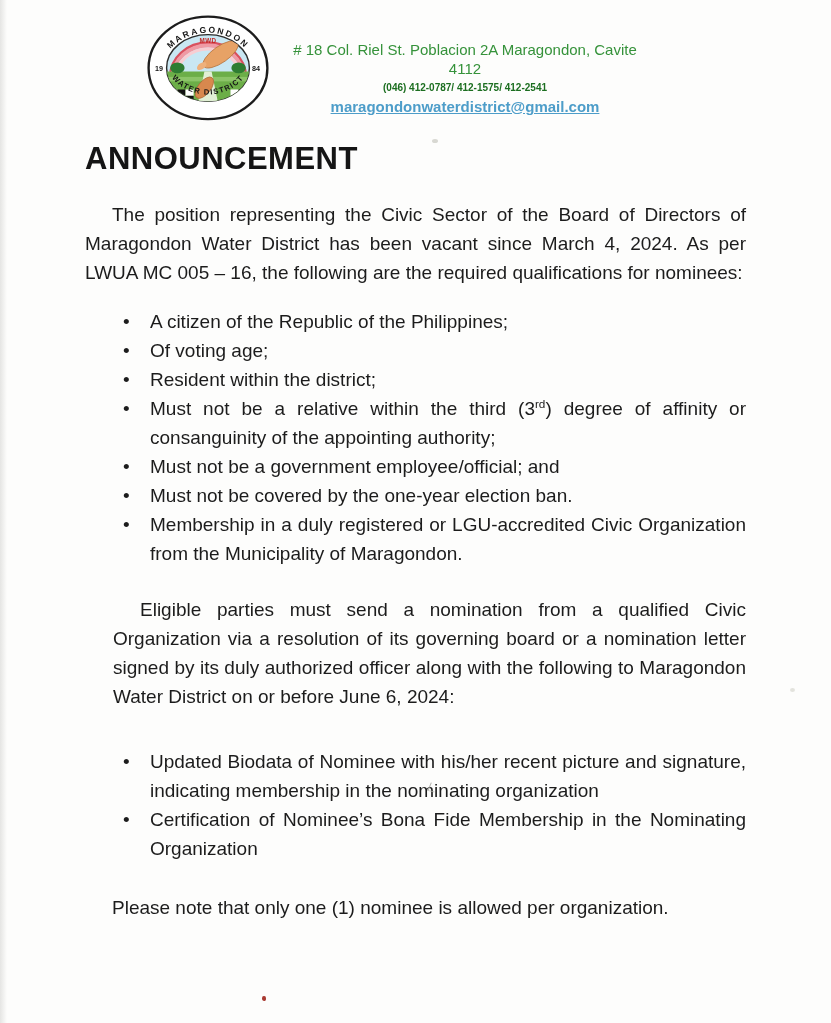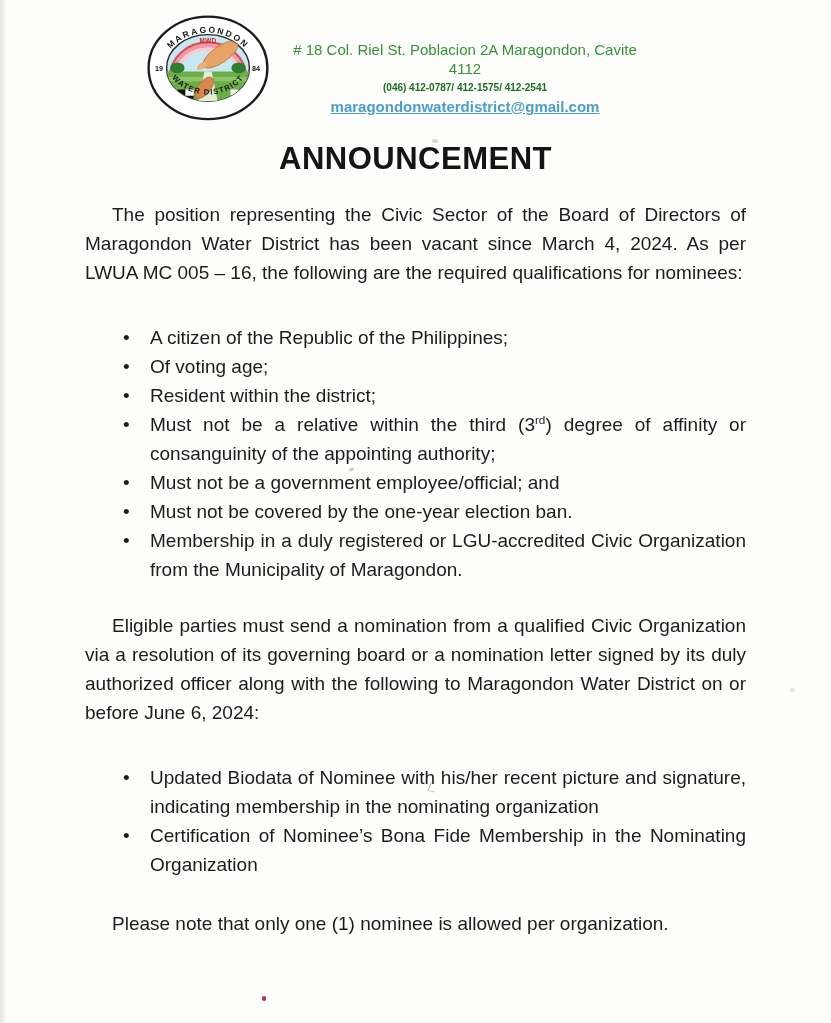--- a/index.html
+++ b/index.html
@@ -38,39 +38,39 @@
     text-align: center;
     line-height: 19px;
   }
   .org-name   { font-size: 15px; font-weight: bold; letter-spacing: 0.2px; }
   .org-addr   { font-size: 15px; }
   .org-phones { font-size: 10px; font-weight: bold; }
   .org-email  { font-size: 15px; text-decoration: underline; cursor: pointer; display: inline-block; font-weight: bold; }
   
   h1.doc-title {
     margin-top: 16px;
-    text-align: center;
+    text-align: left;
     font-size: 31px;
     line-height: 38px;
     font-weight: bold;
     letter-spacing: 0.5px;
     color: #151515;
   }
   
   .body-text {
     font-size: 19px;
     line-height: 29px;
     text-align: justify;
     color: #1c1c1c;
   }
   p.para { margin-top: 22px; text-indent: 27px; }
-  p.para-2 { margin-top: 27px; }
+  p.para-2 { margin-top: 27px; margin-left: 28px; }
   ul.bullets {
     list-style: none;
-    margin-top: 36px;
+    margin-top: 20px;
   }
   ul.bullets-2 { margin-top: 36px; }
   ul.bullets li {
     position: relative;
     padding-left: 65px;
     text-align: justify;
   }
   ul.bullets li::before {
     content: "\2022";
     position: absolute;

